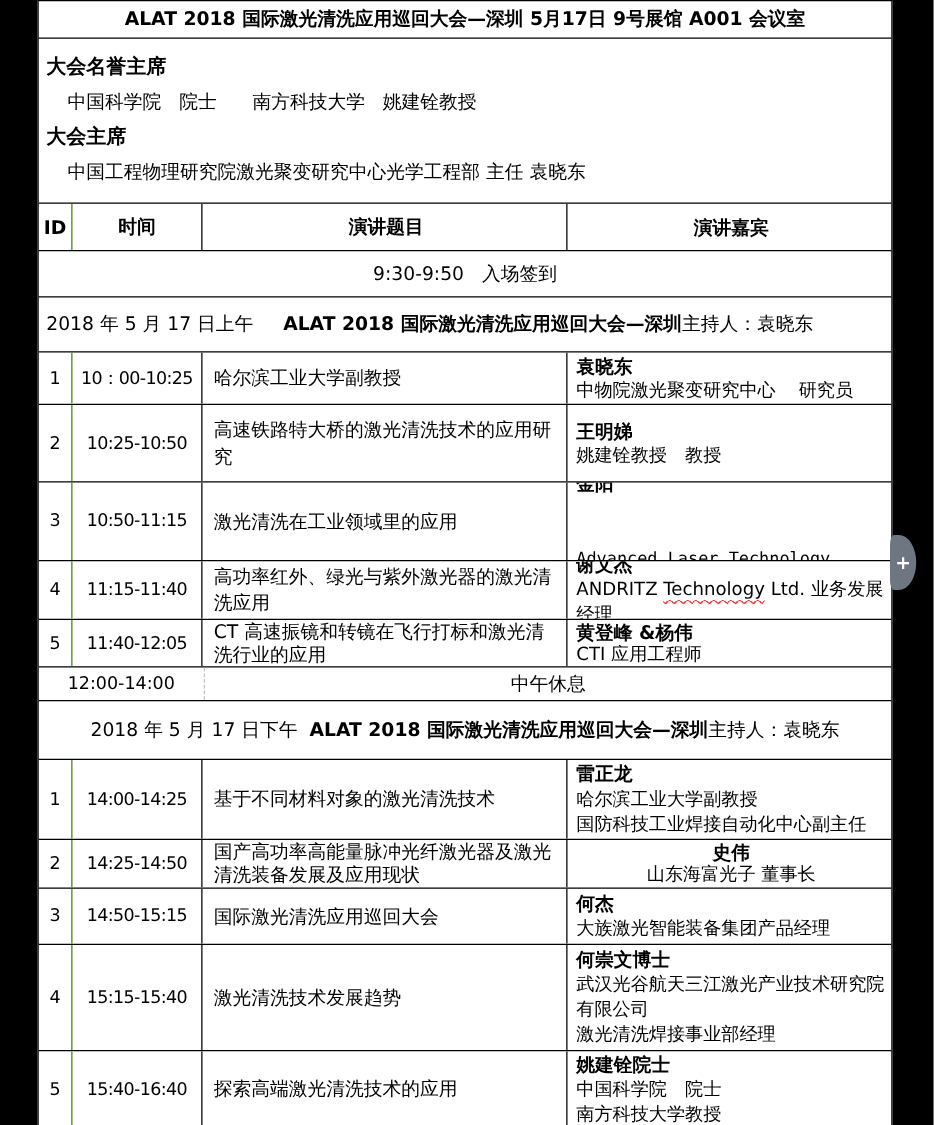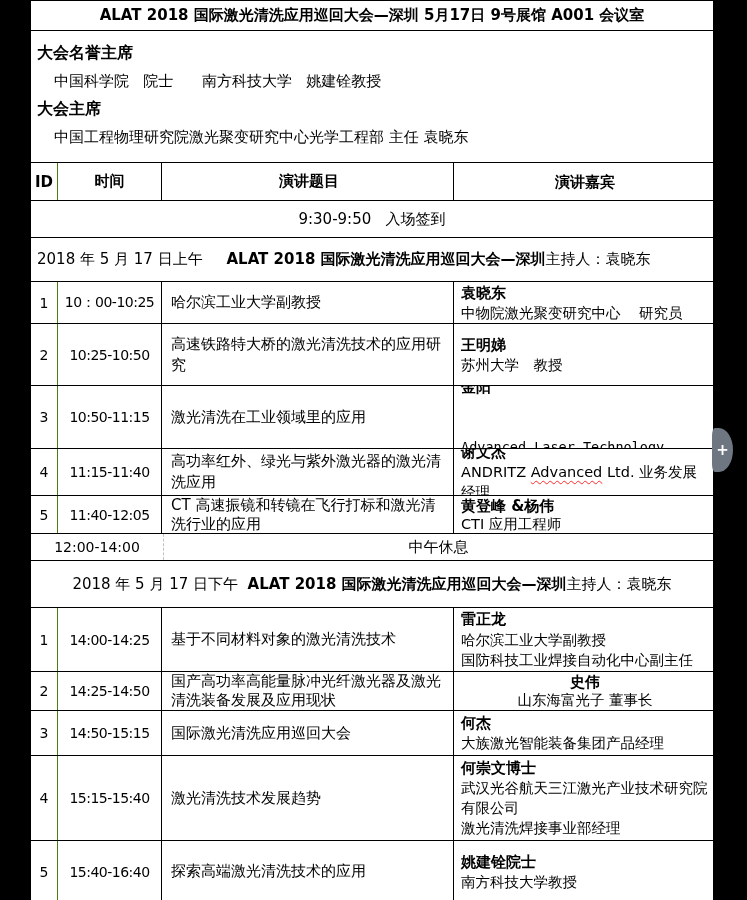--- a/index.html
+++ b/index.html
@@ -108,21 +108,21 @@
     </div>
 
     <div class="trow" style="height:62px">
       <div class="c-id">2</div>
       <div class="c-time">10:25-10:50</div>
       <div class="c-topic">
           <span class="pre">高速铁路特大桥的激光清洗技术的应用研究</span>
         </div>
       <div class="c-guest">
         <div class="guest-name">王明娣</div>
-        <div class="pre">苏州大学　教授</div>
+        <div class="pre">姚建铨教授　教授</div>
         <div class="pre"></div>
       </div>
     </div>
 
     <div class="trow" style="height:63px">
       <div class="c-id">3</div>
       <div class="c-time">10:50-11:15</div>
       <div class="c-topic">
           <span class="pre">激光清洗在工业领域里的应用</span>
         </div>
@@ -133,21 +133,21 @@
     </div>
 
     <div class="trow" style="height:47px">
       <div class="c-id">4</div>
       <div class="c-time">11:15-11:40</div>
       <div class="c-topic">
           <span class="pre">高功率红外、绿光与紫外激光器的激光清洗应用</span>
         </div>
       <div class="c-guest">
         <div class="guest-name">谢文杰</div>
-        <div><span class="pre">ANDRITZ </span><span class="pre squiggle">Advanced</span><span class="pre"> Ltd. 业务发展经理</span></div>
+        <div><span class="pre">ANDRITZ </span><span class="pre squiggle">Technology</span><span class="pre"> Ltd. 业务发展经理</span></div>
       </div>
     </div>
 
     <div class="trow" style="height:38px">
       <div class="c-id">5</div>
       <div class="c-time">11:40-12:05</div>
       <div class="c-topic" style="line-height:19px;">
           <span class="pre">CT 高速振镜和转镜在飞行打标和激光清洗行业的应用</span>
         </div>
       <div class="c-guest" style="line-height:18px;">
@@ -218,20 +218,21 @@
     </div>
 
     <div class="trow" style="height:62px">
       <div class="c-id">5</div>
       <div class="c-time">15:40-16:40</div>
       <div class="c-topic">
           <span class="pre">探索高端激光清洗技术的应用</span>
         </div>
       <div class="c-guest">
         <div class="guest-name">姚建铨院士</div>
+        <div class="pre">中国科学院　院士</div>
         <div class="pre">南方科技大学教授</div>
       </div>
     </div>
 
   </div>
 
   <div class="expand-indicator">
     <span>+</span>
   </div>
 </div>

